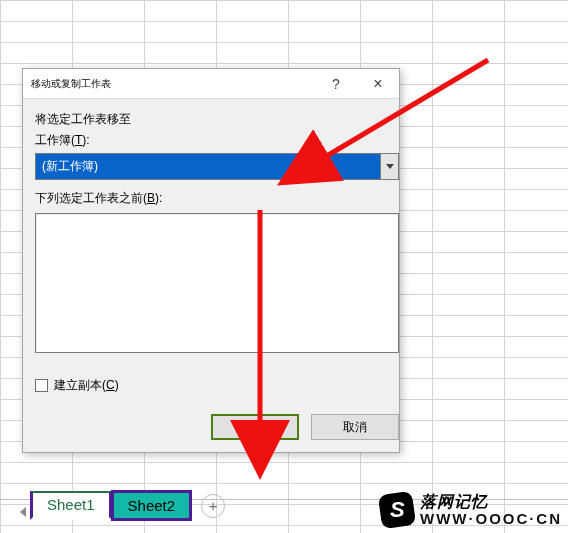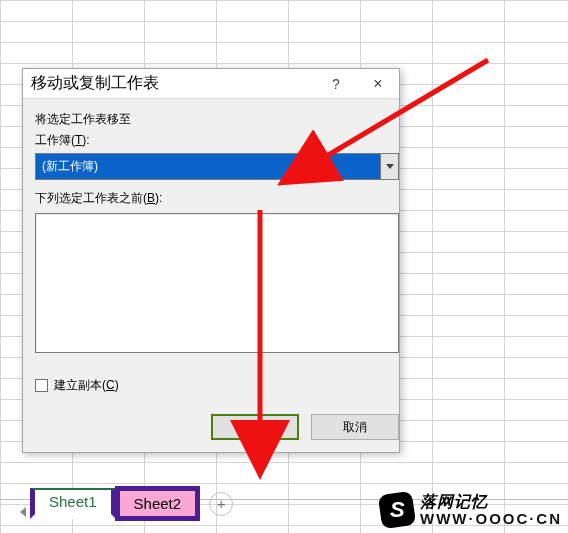--- a/index.html
+++ b/index.html
@@ -30,21 +30,21 @@
     border: 1px solid #a6a6a6;
     box-shadow: 2px 2px 8px rgba(0,0,0,.25);
   }
   .title-bar {
     display: flex;
     align-items: center;
     height: 30px;
     background: #fff;
     border-bottom: 1px solid #dcdcdc;
   }
-  .title-text { flex: 1; padding-left: 8px; font-size: 16px; }
+  .title-text { flex: 1; padding-left: 8px; font-size: 10px; }
   .title-btn {
     width: 42px; height: 30px;
     display: flex; align-items: center; justify-content: center;
     font-size: 14px; color: #444;
   }
   .title-btn.close { font-size: 16px; }
   .content { padding: 10px 0 12px 12px; }
   .row-label { margin: 2px 0 4px 0; }
   .u { text-decoration: underline; }
   .combo {
@@ -92,22 +92,22 @@
   }
   .btn.primary { border: 2px solid #4d7c0f; }
   .tabs {
     position: absolute;
     left: 30px; bottom: 12px;
     display: flex; align-items: center;
     font-size: 15px;
   }
   .tab {
     padding: 4px 14px;
-    border: 5px solid #4c1d95;
-    background: #f9a8d4;
+    border: 3px solid #4c1d95;
+    background: #14b8a6;
     margin-right: -1px;
   }
   .tab.active {
     background: #fff;
     border-bottom-color: #fff;
     color: #217346;
     border-top: 2px solid #217346;
     padding-top: 3px;
   }
   .tab-add {

